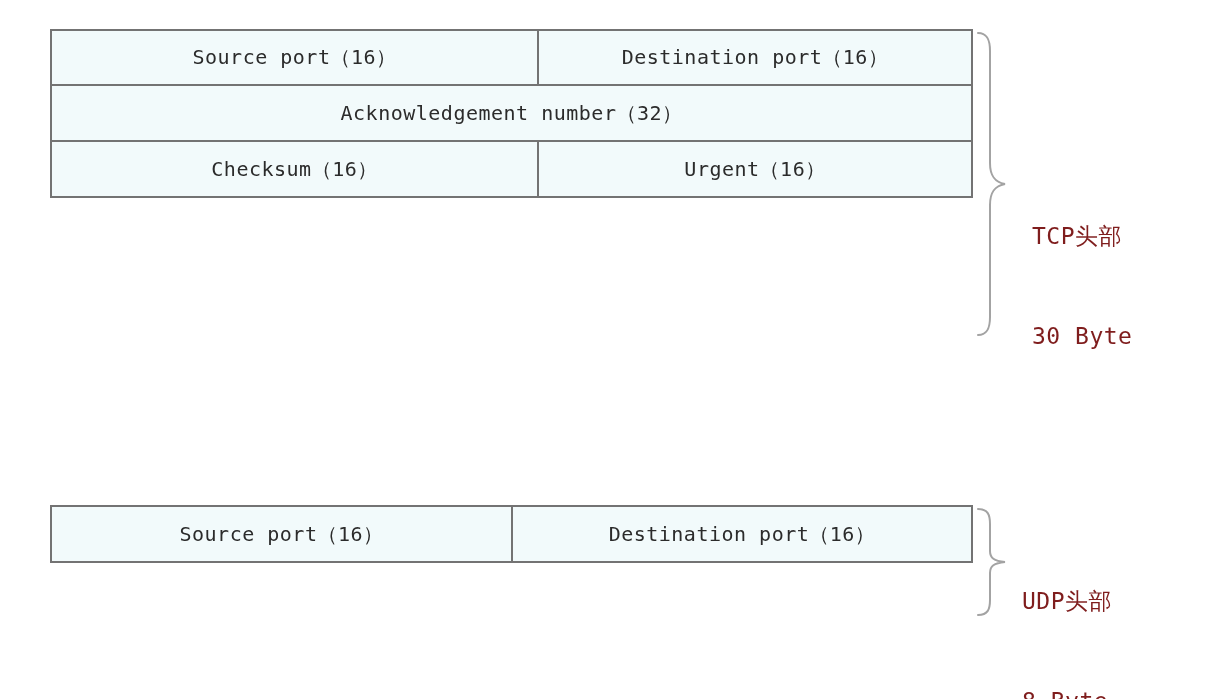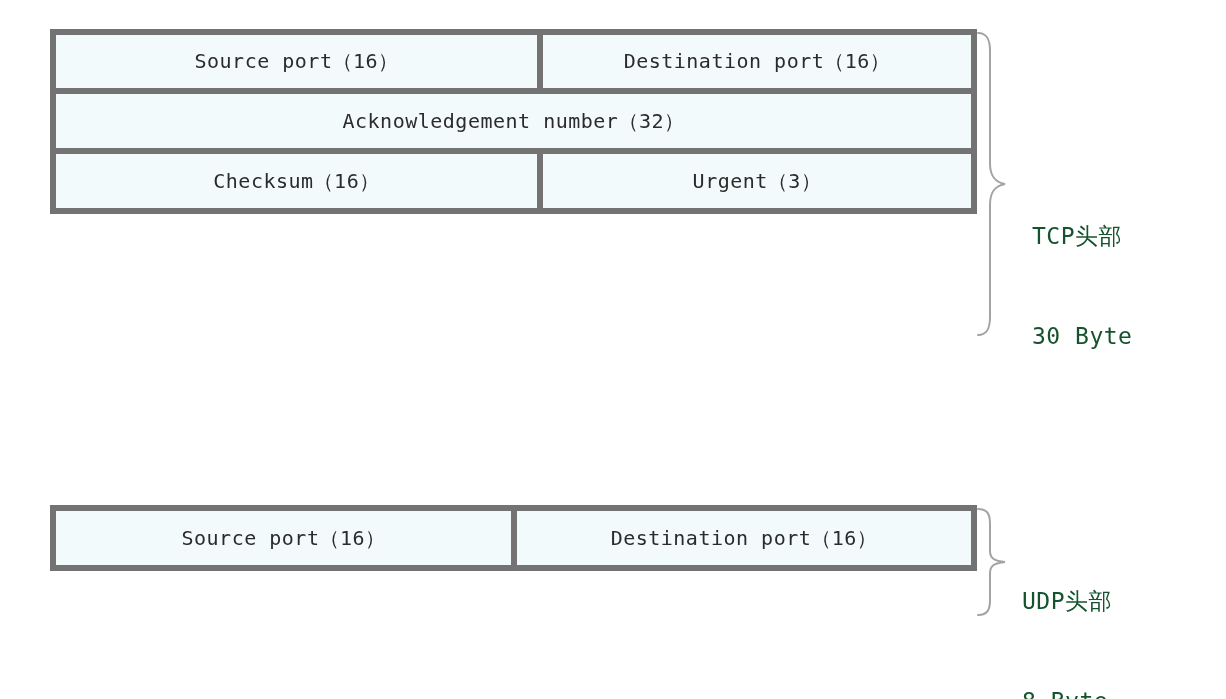--- a/index.html
+++ b/index.html
@@ -18,21 +18,21 @@
 
   
   .hdr-table {
     position: absolute;
     border-collapse: collapse;
     table-layout: fixed;
     background: #f3fafb;
   }
   .hdr-table td {
     background: #f2fafb;
-    border: 6px solid #737373;
+    border: 2px solid #737373;
     color: #2b2b2b;
     font-family: "DejaVu Sans Mono", "Liberation Mono", monospace;
     font-size: 20px;
     letter-spacing: 0.5px;
     text-align: center;
     vertical-align: middle;
     padding: 0 6px;
     white-space: nowrap;
   }
   .hdr-table td.left {
@@ -69,21 +69,21 @@
     position: absolute;
   }
   .brace svg { display: block; }
 
   
   .annotation {
     position: absolute;
     font-family: "DejaVu Sans Mono", "Liberation Mono", monospace;
     font-size: 23px;
     line-height: 1.45;
-    color: #14532d;
+    color: #7f1d1d;
     white-space: pre;
     letter-spacing: 0.5px;
   }
   #tcp-annotation { left: 1032px; top: 153px; }
   #udp-annotation { left: 1022px; top: 518px; }
   .annotation .line { display: block; }
 </style>
 </head>
 <body>
 
@@ -97,21 +97,21 @@
   <tbody>
     <tr class="r1">
       <td colspan="3">Source port（16）</td>
       <td>Destination port（16）</td>
     </tr>
     <tr class="r3">
       <td colspan="4">Acknowledgement number（32）</td>
     </tr>
     <tr class="r5">
       <td colspan="3">Checksum（16）</td>
-      <td>Urgent（3）</td>
+      <td>Urgent（16）</td>
     </tr>
   </tbody>
 </table>
 
 <div class="brace" id="tcp-brace" style="left:974px; top:31px;">
   <svg width="36" height="306" viewBox="0 0 36 306" fill="none" aria-hidden="true">
     <path d="M4 2 C 14 2, 16 10, 16 20 L 16 132 C 16 144, 20 151, 31 153
              C 20 155, 16 162, 16 174 L 16 286 C 16 296, 14 304, 4 304" stroke="#a3a3a3" stroke-width="2" fill="none" stroke-linecap="round"></path>
   </svg>
 </div>

